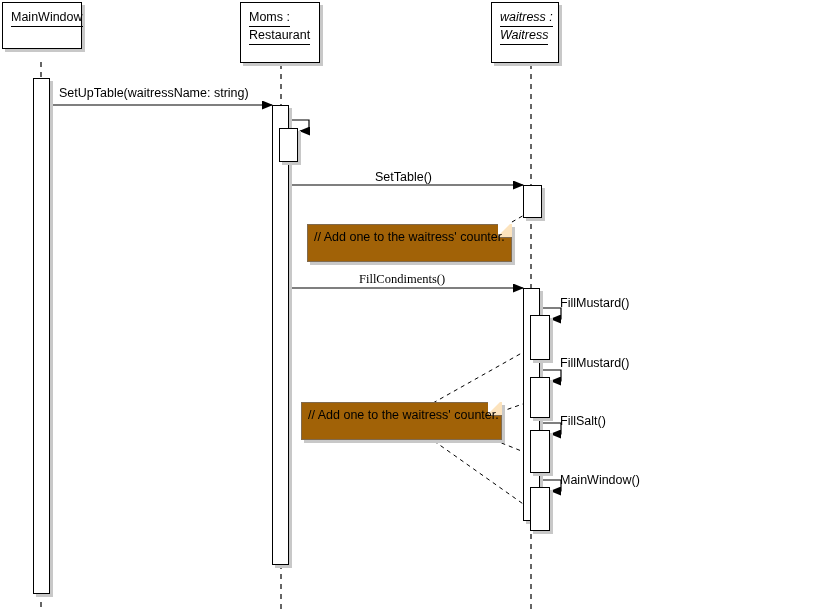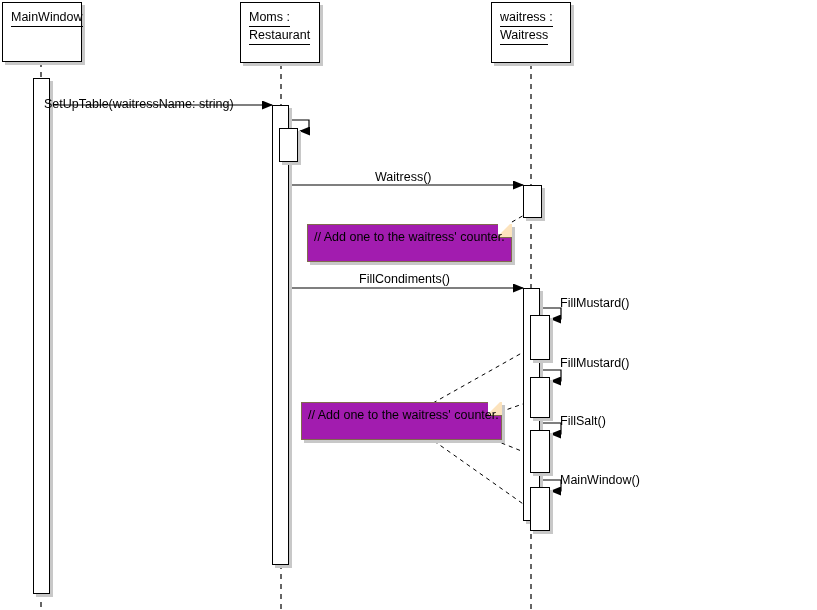--- a/index.html
+++ b/index.html
@@ -32,21 +32,21 @@
   }
 
   
   .msg{
     position:absolute;font-size:12.5px;color:#000;white-space:nowrap;
     line-height:14px;
   }
 
   
   .note{
-    position:absolute;background:#a21caf;border:1px solid #806a4e;
+    position:absolute;background:#a16207;border:1px solid #806a4e;
     box-shadow:3px 3px 0 0 #c8c8c8;box-sizing:border-box;
   }
   .note .ntext{
     position:absolute;left:6px;top:4px;right:4px;
     font-size:12.5px;line-height:16px;color:#000;white-space:nowrap;
   }
   .note .fold{
     position:absolute;right:-1px;top:-1px;width:13px;height:13px;
     background:#fce3bd;
     border-left:1px solid #806a4e;border-bottom:1px solid #806a4e;
@@ -92,53 +92,53 @@
 
     <g stroke="#000000" stroke-width="1" stroke-dasharray="4,4" fill="none">
       <line x1="505" y1="226" x2="540" y2="206"></line>
       <line x1="433" y1="403" x2="536" y2="345"></line>
       <line x1="500" y1="412" x2="534" y2="400"></line>
       <line x1="494" y1="440" x2="534" y2="456"></line>
       <line x1="434" y1="441" x2="536" y2="513"></line>
     </g>
   </svg>
 
-  <div class="participant" style="left:2px;top:2px;width:80px;height:60px;">
+  <div class="participant" style="left:2px;top:2px;width:80px;height:47px;">
     <div class="plabel">
       <span>MainWindow</span>
     </div>
   </div>
 
   <div class="participant" style="left:240px;top:2px;width:80px;height:61px;padding-left:32px;">
     <div class="plabel">
       <span>Moms :</span><br>
       <span>Restaurant</span>
     </div>
   </div>
 
-  <div class="participant" style="left:491px;top:2px;width:80px;height:61px;">
+  <div class="participant" style="left:491px;top:2px;width:68px;height:61px;font-style:italic;">
     <div class="plabel">
       <span>waitress :</span><br>
       <span>Waitress</span>
     </div>
   </div>
 
   <div class="act" style="left:33px;top:78px;width:17px;height:516px;"></div>
   <div class="act" style="left:272px;top:105px;width:17px;height:460px;"></div>
   <div class="act" style="left:279px;top:128px;width:19px;height:34px;"></div>
   <div class="act" style="left:523px;top:185px;width:19px;height:33px;"></div>
   <div class="act" style="left:523px;top:288px;width:17px;height:233px;"></div>
   <div class="act" style="left:530px;top:315px;width:20px;height:45px;"></div>
   <div class="act" style="left:530px;top:377px;width:20px;height:41px;"></div>
   <div class="act" style="left:530px;top:430px;width:20px;height:43px;"></div>
   <div class="act" style="left:530px;top:487px;width:20px;height:44px;"></div>
 
-  <div class="msg" style="left:44px;top:86px;margin-top:11px;">SetUpTable(waitressName: string)</div>
-  <div class="msg" style="left:375px;top:170px;">Waitress()</div>
-  <div class="msg" style="left:359px;top:272px;">FillCondiments()</div>
+  <div class="msg" style="left:59px;top:86px;">SetUpTable(waitressName: string)</div>
+  <div class="msg" style="left:375px;top:170px;">SetTable()</div>
+  <div class="msg" style="left:359px;top:272px;font-family:Liberation Serif, serif;">FillCondiments()</div>
   <div class="msg" style="left:560px;top:296px;">FillMustard()</div>
   <div class="msg" style="left:560px;top:356px;">FillMustard()</div>
   <div class="msg" style="left:560px;top:414px;">FillSalt()</div>
   <div class="msg" style="left:560px;top:473px;">MainWindow()</div>
 
   <div class="note" style="left:307px;top:224px;width:205px;height:38px;">
     <div class="fold"></div>
     <div class="ntext">
       <div>// Add one to the waitress' counter.</div>
     </div>

